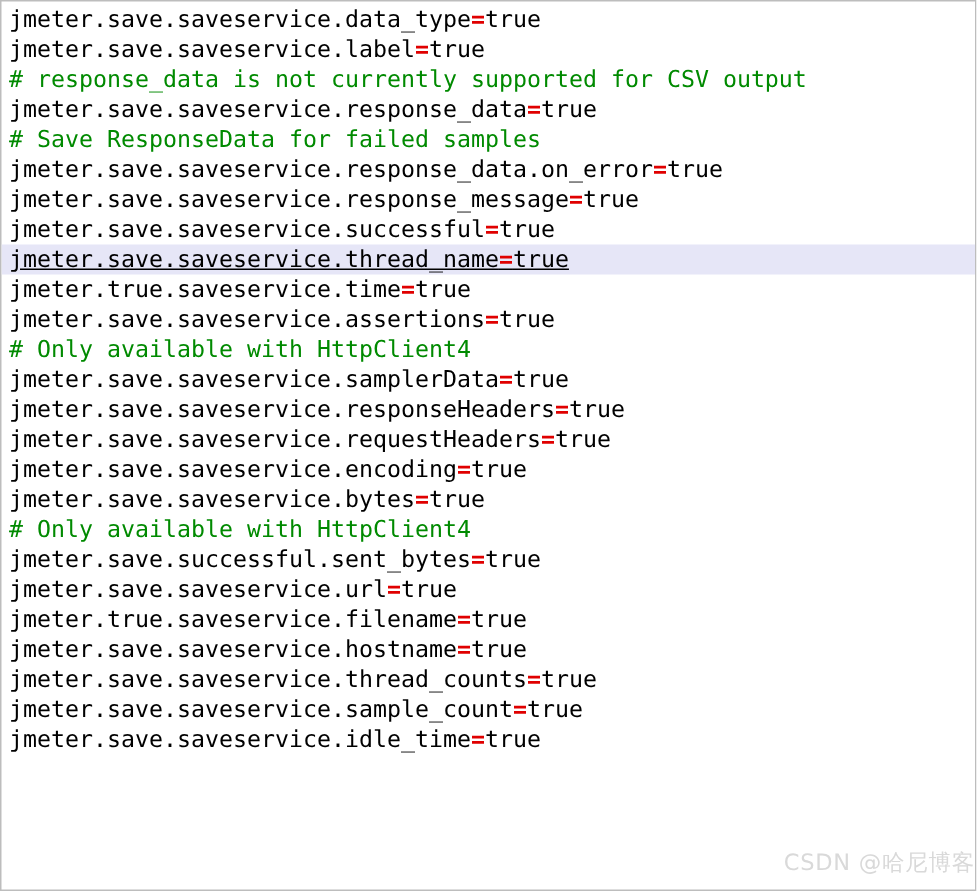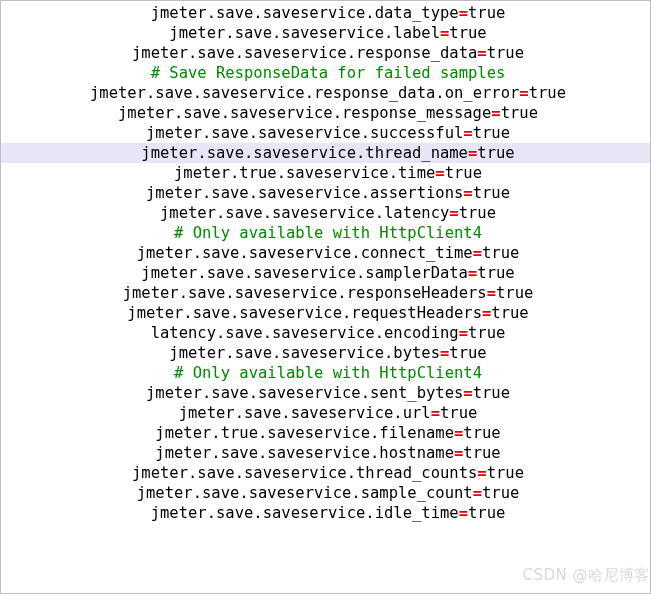--- a/index.html
+++ b/index.html
@@ -16,34 +16,34 @@
     box-sizing: border-box;
     overflow: hidden;
     font-family: "DejaVu Sans Mono", "Liberation Mono", monospace;
   }
   #code {
     position: absolute;
     left: 0;
     top: 0;
     right: 0;
     padding-top: 2px;
-    text-align: center;
   }
   .line {
     position: relative;
     height: 20px;
     line-height: 20px;
     font-size: 15.5px;
     white-space: pre;
     color: #000000;
     padding-left: 5px;
     letter-spacing: 0px;
   }
   .line.highlight {
     background: #e6e6f7;
+    text-decoration: underline;
   }
   .line.comment {
     color: #008a00;
   }
   .tok-key {
     color: #000000;
   }
   .tok-eq {
     color: #e00000;
     font-weight: bold;
@@ -64,38 +64,37 @@
   }
 </style>
 </head>
 <body>
 
 <div id="app">
 
   <div id="code">
       <div class="line"><span class="tok-key">jmeter.save.saveservice.data_type</span><span class="tok-eq">=</span><span class="tok-val">true</span></div>
       <div class="line"><span class="tok-key">jmeter.save.saveservice.label</span><span class="tok-eq">=</span><span class="tok-val">true</span></div>
+      <div class="line comment"><span># response_data is not currently supported for CSV output</span></div>
       <div class="line"><span class="tok-key">jmeter.save.saveservice.response_data</span><span class="tok-eq">=</span><span class="tok-val">true</span></div>
       <div class="line comment"><span># Save ResponseData for failed samples</span></div>
       <div class="line"><span class="tok-key">jmeter.save.saveservice.response_data.on_error</span><span class="tok-eq">=</span><span class="tok-val">true</span></div>
       <div class="line"><span class="tok-key">jmeter.save.saveservice.response_message</span><span class="tok-eq">=</span><span class="tok-val">true</span></div>
       <div class="line"><span class="tok-key">jmeter.save.saveservice.successful</span><span class="tok-eq">=</span><span class="tok-val">true</span></div>
       <div class="line highlight"><span class="tok-key">jmeter.save.saveservice.thread_name</span><span class="tok-eq">=</span><span class="tok-val">true</span></div>
       <div class="line"><span class="tok-key">jmeter.true.saveservice.time</span><span class="tok-eq">=</span><span class="tok-val">true</span></div>
       <div class="line"><span class="tok-key">jmeter.save.saveservice.assertions</span><span class="tok-eq">=</span><span class="tok-val">true</span></div>
-      <div class="line"><span class="tok-key">jmeter.save.saveservice.latency</span><span class="tok-eq">=</span><span class="tok-val">true</span></div>
       <div class="line comment"><span># Only available with HttpClient4</span></div>
-      <div class="line"><span class="tok-key">jmeter.save.saveservice.connect_time</span><span class="tok-eq">=</span><span class="tok-val">true</span></div>
       <div class="line"><span class="tok-key">jmeter.save.saveservice.samplerData</span><span class="tok-eq">=</span><span class="tok-val">true</span></div>
       <div class="line"><span class="tok-key">jmeter.save.saveservice.responseHeaders</span><span class="tok-eq">=</span><span class="tok-val">true</span></div>
       <div class="line"><span class="tok-key">jmeter.save.saveservice.requestHeaders</span><span class="tok-eq">=</span><span class="tok-val">true</span></div>
-      <div class="line"><span class="tok-key">latency.save.saveservice.encoding</span><span class="tok-eq">=</span><span class="tok-val">true</span></div>
+      <div class="line"><span class="tok-key">jmeter.save.saveservice.encoding</span><span class="tok-eq">=</span><span class="tok-val">true</span></div>
       <div class="line"><span class="tok-key">jmeter.save.saveservice.bytes</span><span class="tok-eq">=</span><span class="tok-val">true</span></div>
       <div class="line comment"><span># Only available with HttpClient4</span></div>
-      <div class="line"><span class="tok-key">jmeter.save.saveservice.sent_bytes</span><span class="tok-eq">=</span><span class="tok-val">true</span></div>
+      <div class="line"><span class="tok-key">jmeter.save.successful.sent_bytes</span><span class="tok-eq">=</span><span class="tok-val">true</span></div>
       <div class="line"><span class="tok-key">jmeter.save.saveservice.url</span><span class="tok-eq">=</span><span class="tok-val">true</span></div>
       <div class="line"><span class="tok-key">jmeter.true.saveservice.filename</span><span class="tok-eq">=</span><span class="tok-val">true</span></div>
       <div class="line"><span class="tok-key">jmeter.save.saveservice.hostname</span><span class="tok-eq">=</span><span class="tok-val">true</span></div>
       <div class="line"><span class="tok-key">jmeter.save.saveservice.thread_counts</span><span class="tok-eq">=</span><span class="tok-val">true</span></div>
       <div class="line"><span class="tok-key">jmeter.save.saveservice.sample_count</span><span class="tok-eq">=</span><span class="tok-val">true</span></div>
       <div class="line"><span class="tok-key">jmeter.save.saveservice.idle_time</span><span class="tok-eq">=</span><span class="tok-val">true</span></div>
     </div>
 
   <div id="watermark">CSDN @哈尼博客</div>
 

